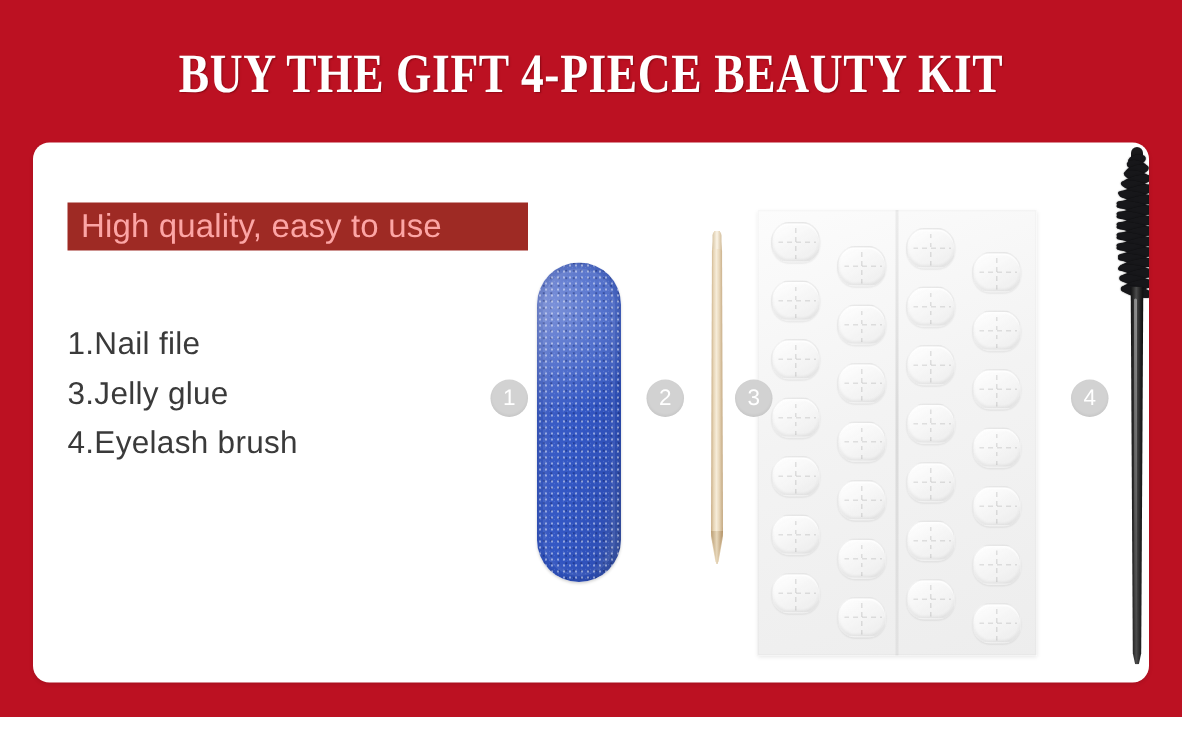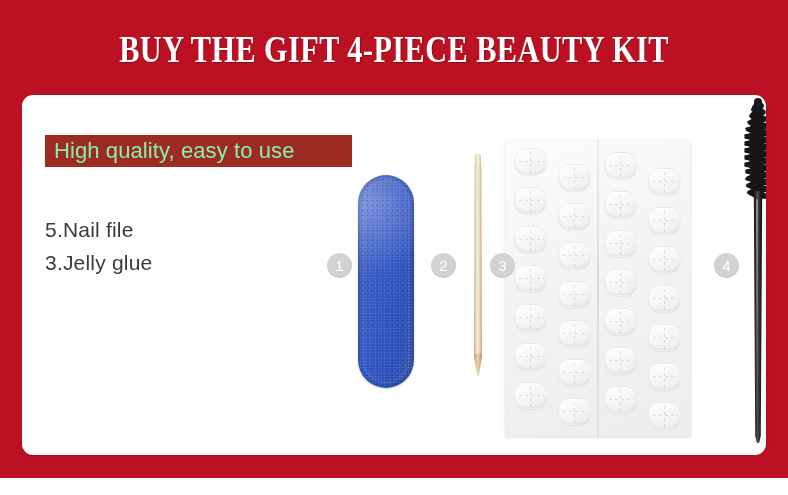--- a/index.html
+++ b/index.html
@@ -63,21 +63,21 @@
     top: 40px;
     width: 307px;
     height: 32px;
     background: #9E2A24;
     display: flex;
     align-items: center;
     padding-left: 9px;
     box-sizing: border-box;
   }
   .banner-text {
-    color: #86efac;
+    color: #fca5a5;
     font-size: 22px;
     font-weight: 400;
     letter-spacing: 0.1px;
     white-space: nowrap;
   }
 
   
   .list {
     position: absolute;
     left: 23px;
@@ -309,22 +309,23 @@
 
   <div class="headline">BUY THE GIFT 4-PIECE BEAUTY KIT</div>
 
   <div class="card">
 
     <div class="banner">
       <span class="banner-text">High quality, easy to use</span>
     </div>
 
     <div class="list">
-      <div class="list-item">5.Nail file</div>
+      <div class="list-item">1.Nail file</div>
       <div class="list-item">3.Jelly glue</div>
+      <div class="list-item">4.Eyelash brush</div>
     </div>
 
     <div class="nailfile"></div>
     <div class="badge badge-1">1</div>
 
     <div class="stick">
       <div class="stick-body"></div>
       <div class="stick-tip-top"></div>
       <div class="stick-tip-bottom"></div>
     </div>

